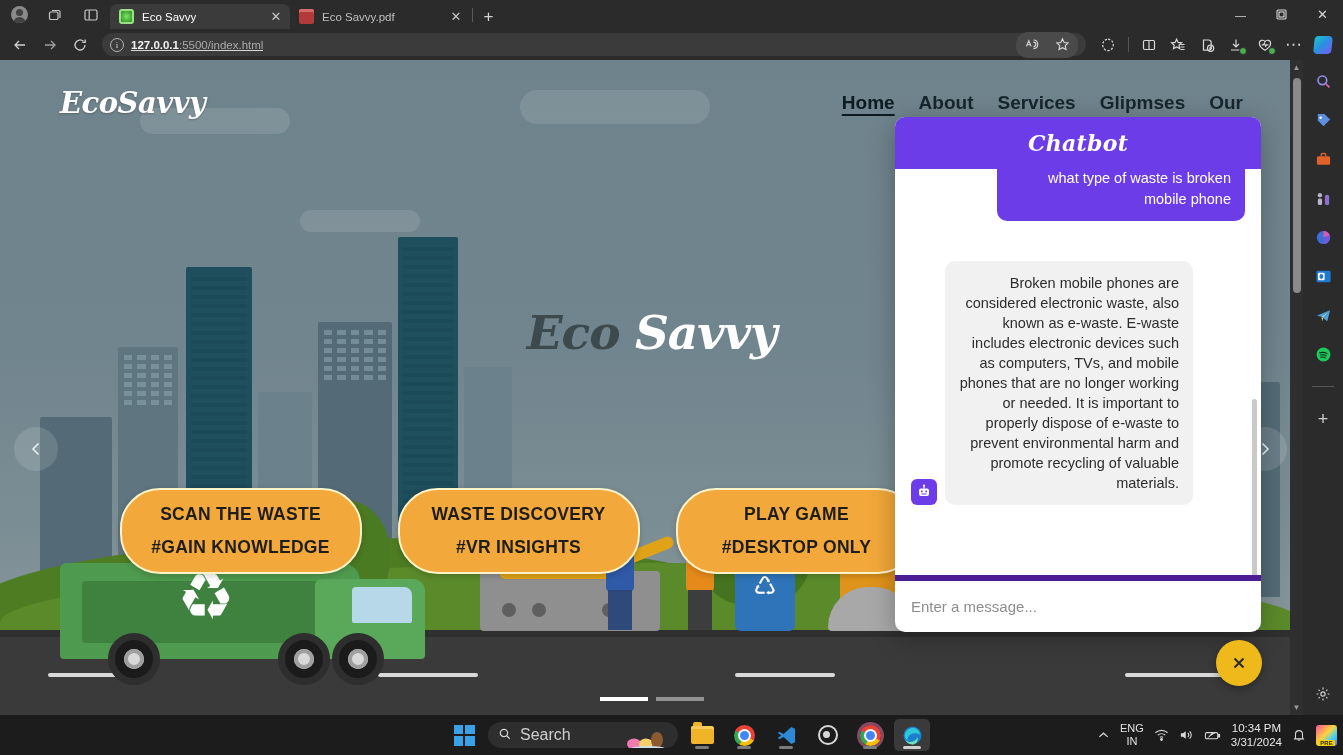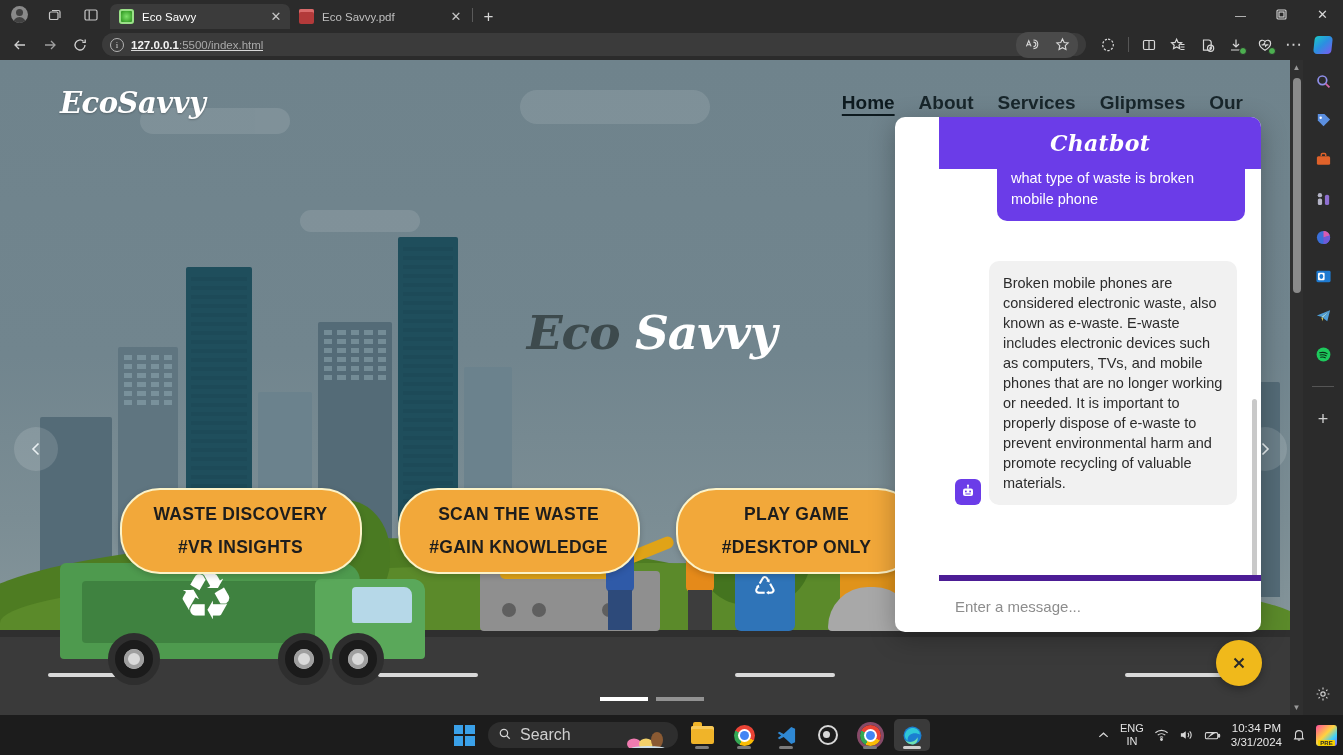--- a/index.html
+++ b/index.html
@@ -211,29 +211,29 @@
   .car-next { left: 1243px; }
   .car-dots { position:absolute; left:0; bottom: 14px; width: 1303px; display:flex;
     justify-content:center; gap: 8px; z-index:7; }
   .car-dots i { display:block; width: 48px; height: 4px; background: rgba(255,255,255,.45); }
   .car-dots i.on { background:#ffffff; }
 
   
   .chatbot {
     position:absolute; left: 895px; top: 117px; width: 366px; height: 515px;
     background:#ffffff; border-radius: 10px; box-shadow: 0 6px 26px rgba(0,0,0,.28);
-    overflow: hidden; z-index: 20; display:flex; flex-direction:column;padding-left:44px;
+    overflow: hidden; z-index: 20; display:flex; flex-direction:column;
   }
   .cb-head {
     height: 52px; background:#6b3ce8; display:flex; align-items:center; justify-content:center;
     flex: 0 0 52px;
   }
   .cb-title { font-family:"DejaVu Serif", serif; font-style:italic; font-weight:700;
     font-size: 22px; color:#ffffff; letter-spacing:.3px; }
-  .cb-body { flex:1 1 auto; position:relative; overflow:hidden; padding: 0 16px 8px 16px; }
+  .cb-body { flex:1 1 auto; position:relative; overflow:hidden; padding: 0 16px 8px 16px; text-align: right; }
   .msg-user {
     background:#6b3ce8; color:#ffffff; border-radius: 0 0 10px 10px; font-size: 14.5px;
     line-height: 21px; padding: 9px 14px 11px 14px; width: 248px; margin-left: auto;
     margin-top: -10px;
   }
   .bot-row { display:flex; align-items:flex-end; gap: 8px; margin-top: 40px; }
   .bot-ava {
     width: 26px; height: 26px; border-radius: 6px; background:#6b3ce8; flex:0 0 26px;
     display:flex; align-items:center; justify-content:center; color:#ffffff; font-size: 15px;
     line-height:1;
@@ -778,26 +778,26 @@
 
     <div class="hero-titles">
       <div class="hero-l1">
         <span class="eco">Eco</span>
         <span class="savvy">Savvy</span>
       </div>
     </div>
 
     <div class="cta-row">
       <div class="cta">
+        <div class="cta-t">SCAN THE WASTE</div>
+        <div class="cta-s">#GAIN KNOWLEDGE</div>
+      </div>
+      <div class="cta">
         <div class="cta-t">WASTE DISCOVERY</div>
         <div class="cta-s">#VR INSIGHTS</div>
-      </div>
-      <div class="cta">
-        <div class="cta-t">SCAN THE WASTE</div>
-        <div class="cta-s">#GAIN KNOWLEDGE</div>
       </div>
       <div class="cta">
         <div class="cta-t">PLAY GAME</div>
         <div class="cta-s">#DESKTOP ONLY</div>
       </div>
       <div class="cta" style="min-width:230px"></div>
     </div>
 
     <div class="car-btn car-prev">
       <svg width="18" height="18" viewBox="0 0 18 18" fill="none" stroke="#eaf0f2" stroke-width="1.6">

